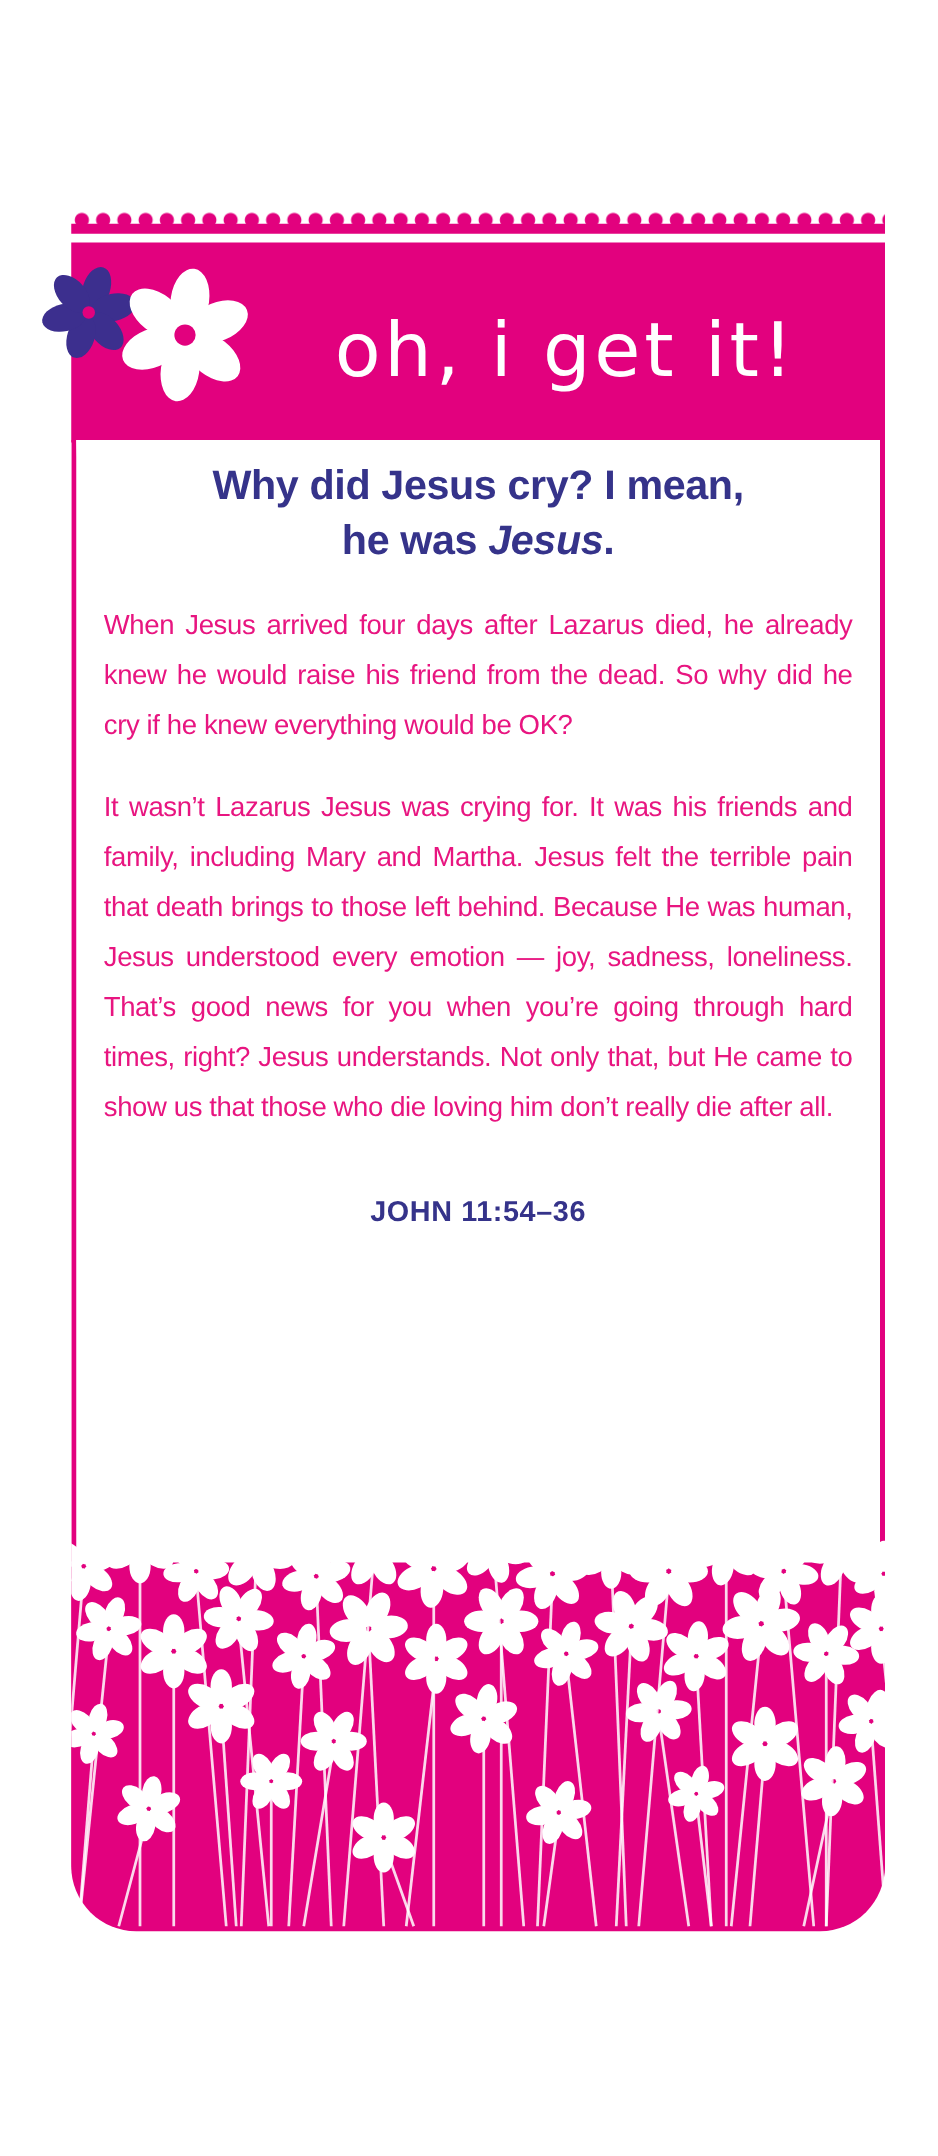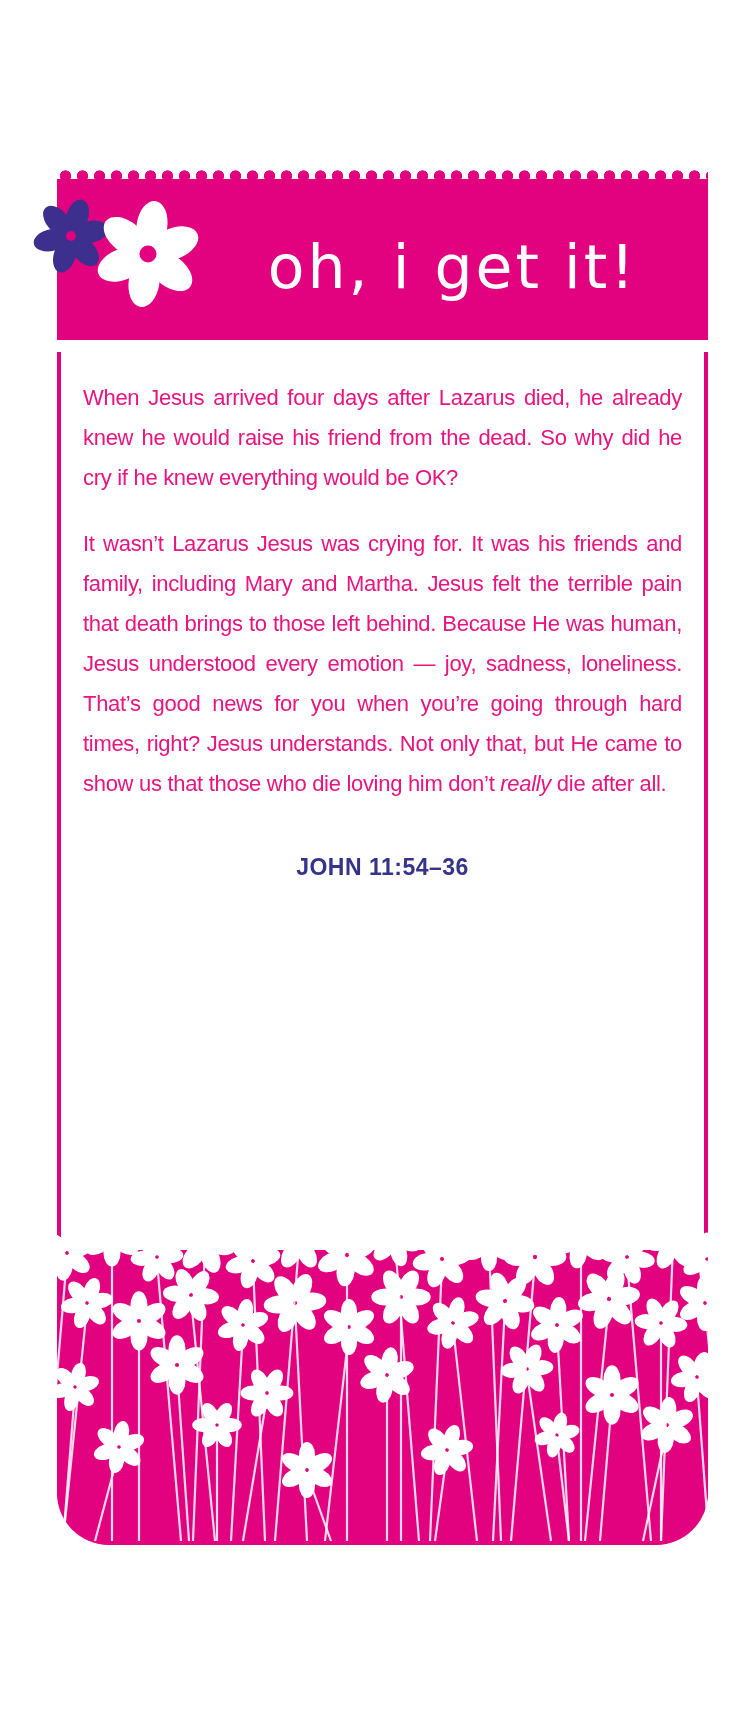--- a/index.html
+++ b/index.html
@@ -21,21 +21,21 @@
   .scallop{
     position:absolute;left:0;top:0;width:651px;height:17px;
     background-image:
       radial-gradient(circle at 8.5px 6px, var(--pink) 5.3px, rgba(0,0,0,0) 6px),
       linear-gradient(var(--pink),var(--pink));
     background-size:17px 12px,100% 8px;
     background-position:0 0,0 9px;
     background-repeat:repeat-x,no-repeat;
   }
   .header{
-    position:absolute;left:0;top:10px;width:651px;height:160px;
+    position:absolute;left:0;top:24px;width:651px;height:160px;
     background:var(--pink);
   }
   .header .flower-svg{position:absolute;}
   .header-title{
     position:absolute;left:148px;right:8px;top:14px;height:146px;
     display:flex;align-items:center;justify-content:center;
     color:#ffffff;font-size:60px;letter-spacing:3px;
     font-family:"DejaVu Sans",sans-serif;font-weight:400;
     white-space:nowrap;
   }
@@ -54,21 +54,21 @@
     color:var(--navy);font-weight:bold;font-size:33px;line-height:44px;
     letter-spacing:-0.3px;
   }
   .question-heading .ital{font-style:italic;}
   .para{
     margin:26px 22px 0 22px;
     color:var(--body-text-pink);
     font-size:22px;line-height:40px;letter-spacing:-0.3px;
     text-align:justify;
   }
-  .para .ital{font-style:italic;}
+  .para .ital{}
   .scripture-ref{
     margin-top:50px;text-align:center;
     color:var(--navy);font-weight:bold;font-size:23px;letter-spacing:0.5px;
   }
   .flower-field{
     position:absolute;left:0;bottom:0;width:651px;height:295px;
     background:var(--pink);
     border-radius:0 0 52px 52px;
   }
   .flower-layer{
@@ -106,20 +106,24 @@
     <svg class="flower-svg" style="left:29px;top:12px;" width="124" height="124" xmlns="http://www.w3.org/2000/svg">
       <use href="#daisy" fill="#ffffff" transform="translate(62 62) rotate(8) scale(1.62)"></use>
       <circle cx="62" cy="62" r="8.5" fill="var(--pink)"></circle>
     </svg>
     <div class="header-title">oh, i get it!</div>
   </div>
 
   <div class="body-panel"></div>
 
   <div class="content">
+    <div class="question-heading">
+      <div>Why did Jesus cry? I mean,</div>
+      <div><span>he was </span><span class="ital">Jesus</span><span>.</span></div>
+    </div>
 
     <p class="para">When Jesus arrived four days after Lazarus died, he already knew he would raise his friend from the dead. So why did he cry if he knew everything would be OK?</p>
 
     <p class="para"><span>It wasn’t Lazarus Jesus was crying for. It was his friends and family, including Mary and Martha. Jesus felt the terrible pain that death brings to those left behind. Because He was human, Jesus understood every emotion — joy, sadness, loneliness. That’s good news for you when you’re going through hard times, right? Jesus understands. Not only that, but He came to show us that those who die loving him don’t </span><span class="ital">really</span><span> die after all.</span></p>
 
     <div class="scripture-ref">JOHN 11:54–36</div>
   </div>
 
   <div class="flower-field"></div>
 

